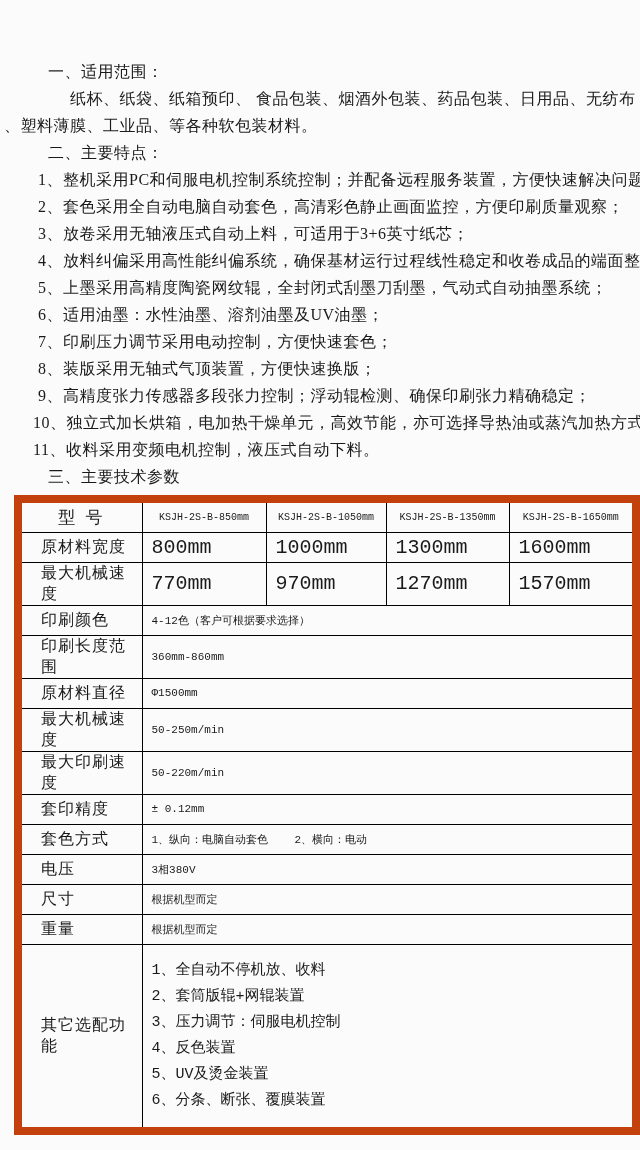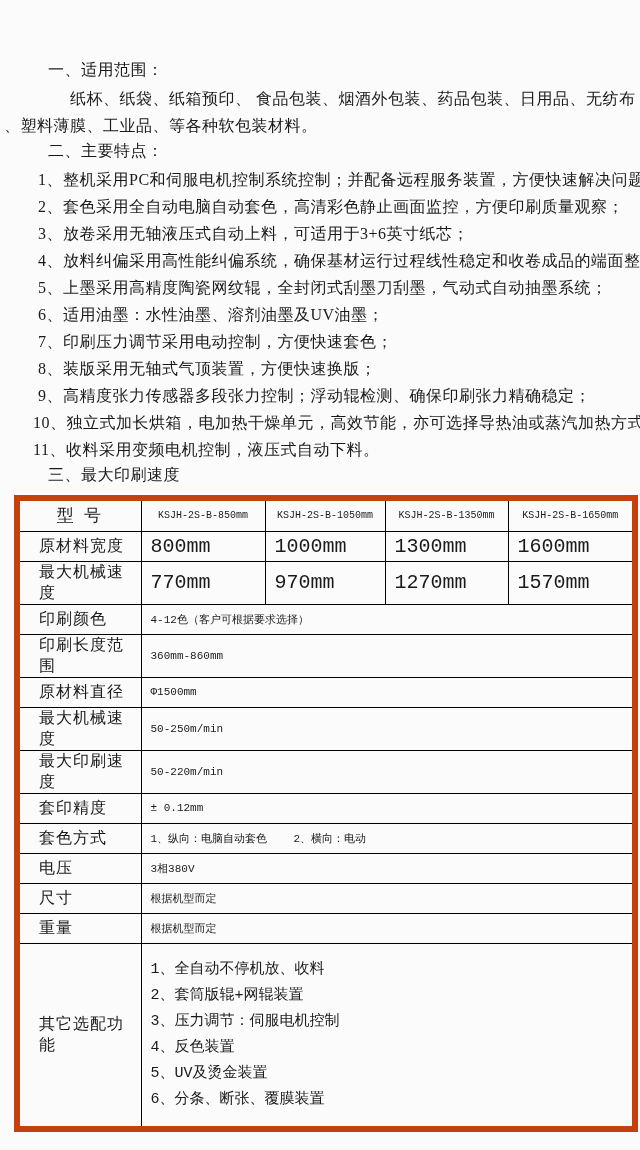--- a/index.html
+++ b/index.html
@@ -16,32 +16,32 @@
     box-sizing:border-box;
     padding-top:58px;
   }
   .doc-line{
     line-height:27px;
     height:27px;
     font-size:16px;
     white-space:nowrap;
     letter-spacing:0.5px;
   }
-  .heading{padding-left:48px;font-family:Liberation Mono, monospace;}
+  .heading{padding-left:48px;}
   .para-first{padding-left:70px;}
   .para-cont{padding-left:4px;}
   .item{padding-left:38px;}
   .item-2digit{padding-left:33px;}
 
   table.spec{
     border-collapse:collapse;
     table-layout:fixed;
     width:618px;
     margin:5px 0 0 14px;
-    border:6px solid #c2410c;
+    border:8px solid #c2410c;
   }
   table.spec td{
     border:1.5px solid #000;
     overflow:hidden;
     box-sizing:border-box;
   }
   td.lbl{
     font-size:16px;
     padding:0 2px 0 19px;
     letter-spacing:1px;
@@ -98,21 +98,21 @@
   <div class="doc-line item">3、放卷采用无轴液压式自动上料，可适用于3+6英寸纸芯；</div>
   <div class="doc-line item">4、放料纠偏采用高性能纠偏系统，确保基材运行过程线性稳定和收卷成品的端面整齐度；</div>
   <div class="doc-line item">5、上墨采用高精度陶瓷网纹辊，全封闭式刮墨刀刮墨，气动式自动抽墨系统；</div>
   <div class="doc-line item">6、适用油墨：水性油墨、溶剂油墨及UV油墨；</div>
   <div class="doc-line item">7、印刷压力调节采用电动控制，方便快速套色；</div>
   <div class="doc-line item">8、装版采用无轴式气顶装置，方便快速换版；</div>
   <div class="doc-line item">9、高精度张力传感器多段张力控制；浮动辊检测、确保印刷张力精确稳定；</div>
   <div class="doc-line item item-2digit">10、独立式加长烘箱，电加热干燥单元，高效节能，亦可选择导热油或蒸汽加热方式；</div>
   <div class="doc-line item item-2digit">11、收料采用变频电机控制，液压式自动下料。</div>
 
-  <div class="doc-line heading">三、最大印刷速度</div>
+  <div class="doc-line heading">三、主要技术参数</div>
 
   <table class="spec">
     <colgroup>
       <col style="width:124px">
         <col style="width:124px">
         <col style="width:120px">
         <col style="width:123px">
         <col style="width:127px">
     </colgroup>
     <tbody>

